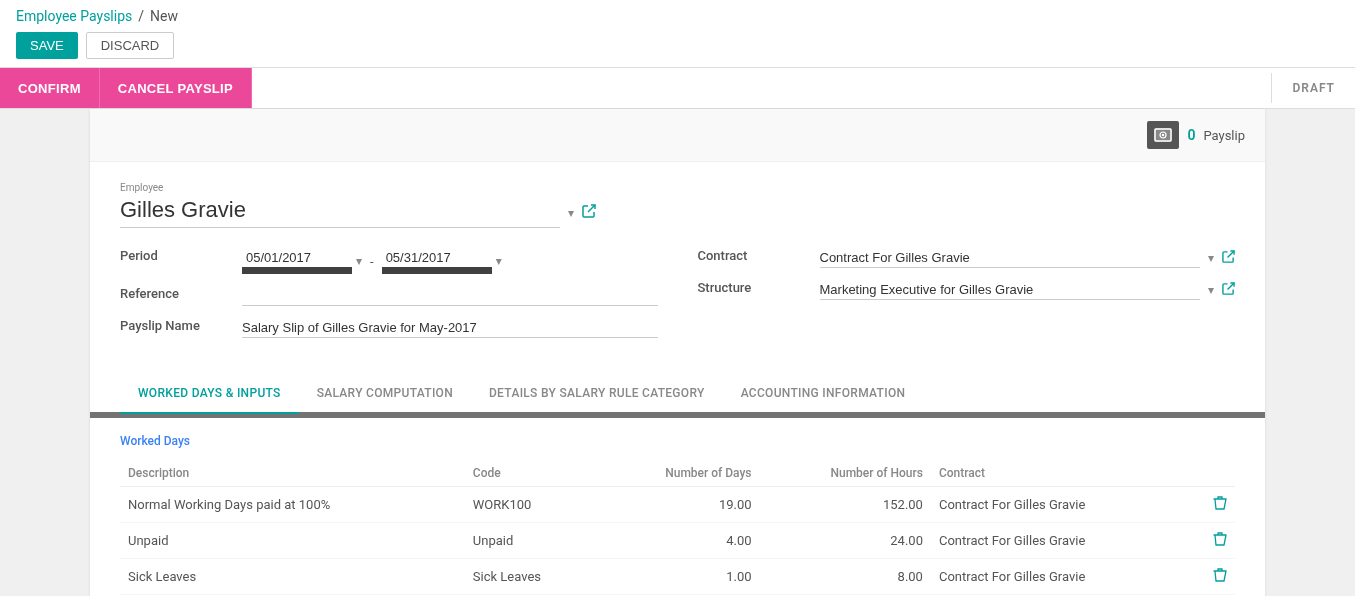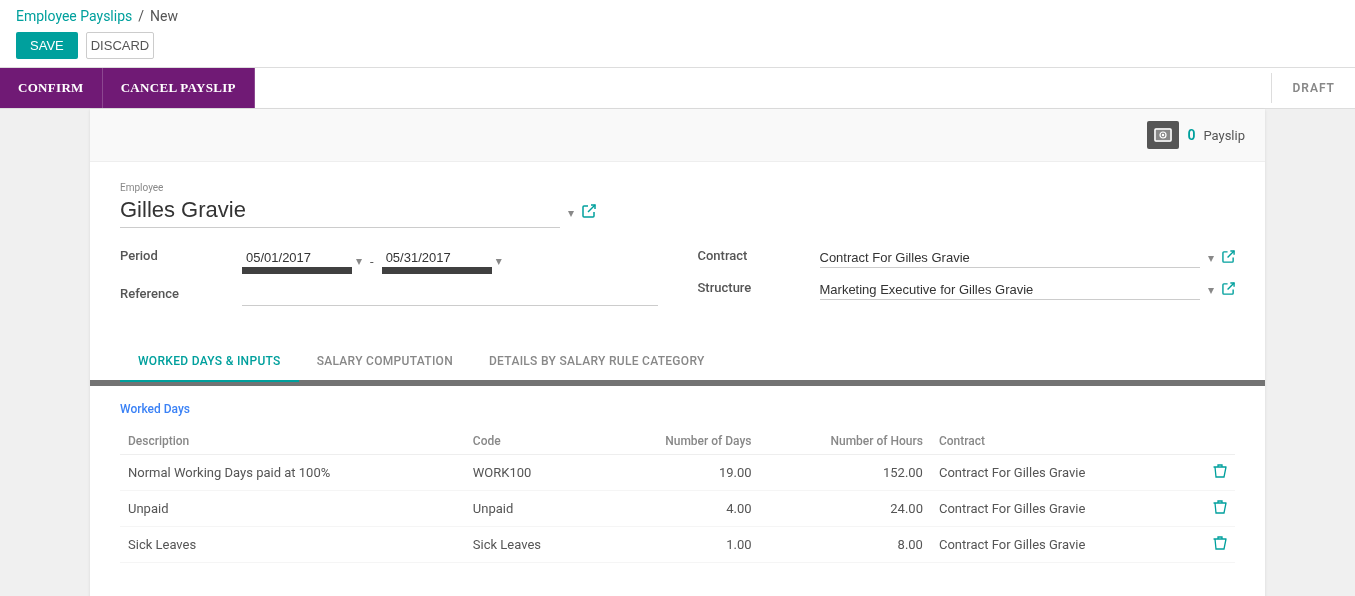--- a/index.html
+++ b/index.html
@@ -4,24 +4,24 @@
   <style>
     * { box-sizing: border-box; margin: 0; padding: 0; }
     body { font-family: 'Roboto', Arial, sans-serif; font-size: 13px; color: #333; background: #f0f0f0; }
 
     .top-bar { background: #fff; padding: 8px 16px; border-bottom: 1px solid #ddd; }
     .breadcrumb { display: flex; align-items: center; gap: 6px; color: #00a09d; font-size: 14px; margin-bottom: 8px; }
     .breadcrumb a { color: #00a09d; text-decoration: none; }
     .breadcrumb span { color: #555; }
     .top-actions { display: flex; gap: 8px; }
     .btn-save { background: #00a09d; color: #fff; border: none; padding: 3px 14px; font-size: 13px; cursor: pointer; border-radius: 2px; font-weight: 500; }
-    .btn-discard { background: #fff; color: #555; border: 1px solid #ccc; padding: 5px 4px; font-size: 13px; cursor: pointer; border-radius: 2px; }
+    .btn-discard { background: #fff; color: #555; border: 1px solid #ccc; padding: 5px 14px; font-size: 13px; cursor: pointer; border-radius: 2px; }
 
     .action-bar { background: #fff; border-bottom: 1px solid #ddd; display: flex; align-items: center; padding: 0 0; }
-    .action-btn { background: #701a75; color: #fff; border: none; padding: 10px 18px; font-size: 13px; cursor: pointer; font-weight: 600; letter-spacing: 0.3px; border-right: 1px solid rgba(255,255,255,0.2); height: 40px; font-family: Liberation Serif, serif; }
+    .action-btn { background: #ec4899; color: #fff; border: none; padding: 10px 18px; font-size: 13px; cursor: pointer; font-weight: 600; letter-spacing: 0.3px; border-right: 1px solid rgba(255,255,255,0.2); height: 40px; }
     .status-badge { margin-left: auto; padding: 8px 20px; font-size: 12px; color: #888; font-weight: 600; border-left: 1px solid #ddd; letter-spacing: 1px; background: #fff; }
 
     .main-content { background: #f0f0f0; padding: 0 0 0 0; }
     .form-container { background: #fff; margin: 0 90px; padding: 0; min-height: 500px; box-shadow: 0 1px 3px rgba(0,0,0,0.1); }
 
     .payslip-header { display: flex; justify-content: flex-end; padding: 12px 20px; border-bottom: 1px solid #eee; background: #f9f9f9; }
     .payslip-widget { display: flex; align-items: center; gap: 8px; color: #555; font-size: 13px; }
     .payslip-icon { width: 32px; height: 28px; background: #555; border-radius: 2px; display: flex; align-items: center; justify-content: center; color: #fff; font-size: 16px; }
     .payslip-count { color: #00a09d; font-weight: 600; font-size: 14px; }
 
@@ -123,20 +123,24 @@
               <input class="form-input-date" type="text" value="05/31/2017" style="">
               <span class="dropdown-arrow">▾</span>
             </div>
           </div>
 
           <div class="form-row" style="margin-bottom:12px;">
             <span class="form-row-label">Reference</span>
             <input class="form-input" style="width: 300px;" type="text">
           </div>
 
+          <div class="form-row" style="margin-bottom:12px;">
+            <span class="form-row-label">Payslip Name</span>
+            <input class="form-input" style="width: 300px;" type="text" value="Salary Slip of Gilles Gravie for May-2017">
+          </div>
         </div>
 
         <div>
 
           <div class="form-row" style="margin-bottom:12px;">
             <span class="form-row-label">Contract</span>
             <div class="contract-row" style="flex:1;">
               <input class="contract-select" type="text" value="Contract For Gilles Gravie" style="">
               <span class="dropdown-arrow">▾</span>
               <a class="external-link">
@@ -165,20 +169,21 @@
           </div>
 
         </div>
 
       </div>
 
       <div class="tabs">
         <div class="tab active">WORKED DAYS &amp; INPUTS</div>
         <div class="tab">SALARY COMPUTATION</div>
         <div class="tab">DETAILS BY SALARY RULE CATEGORY</div>
+        <div class="tab">ACCOUNTING INFORMATION</div>
       </div>
 
       <div>
         <div class="section-title">Worked Days</div>
 
         <table class="worked-table">
           <thead>
             <tr>
               <th>Description</th>
               <th>Code</th>

